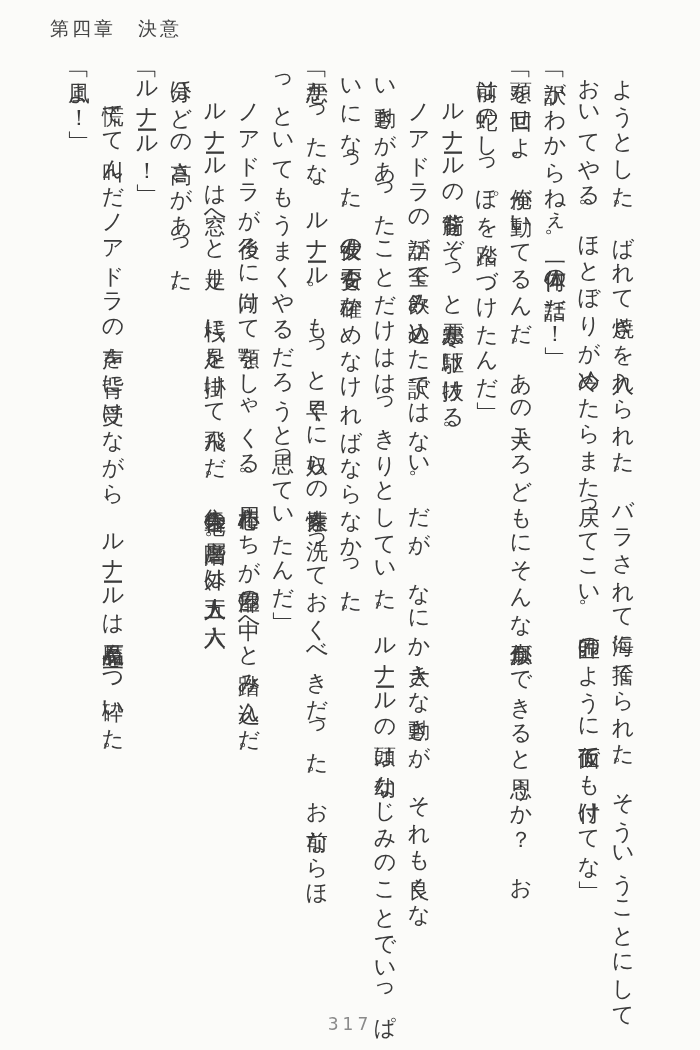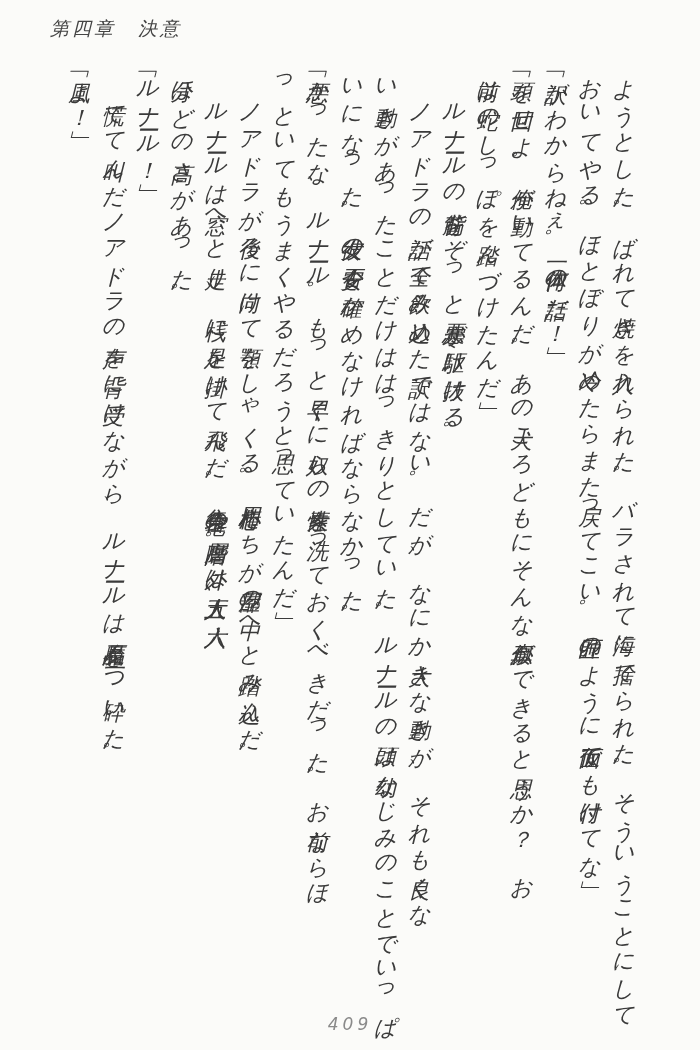--- a/index.html
+++ b/index.html
@@ -12,21 +12,20 @@
     background: #f7f7f5;
     overflow: hidden;
   }
   .page {
     position: relative;
     width: 700px;
     height: 1050px;
     background: #fbfbf9;
     font-family: "DejaVu Serif", "Liberation Serif", serif;
     color: #3b3b3b;
-    font-style: italic;
   }
   .chapter-header {
     position: absolute;
     top: 16px;
     left: 50px;
     font-size: 19px;
     letter-spacing: 3px;
     color: #444;
     white-space: pre;
   }
@@ -79,14 +78,14 @@
       <div class="text-line">「悪かったな、ルナール。もっと早くに奴らの素性を洗っておくべきだった。お前ならほ</div>
       <div class="text-line">っといてもうまくやるだろうと思っていたんだ」</div>
       <div class="text-line indent">ノアドラが後ろに向けて顎をしゃくる。用心棒たちが部屋の中へと踏み込んだ。</div>
       <div class="text-line indent">ルナールは窓へと走り、桟に足を掛けて飛んだ。集合住宅の高層階。外は大人五、六人</div>
       <div class="text-line">分ほどの高さがあった。</div>
       <div class="text-line">「ルナール！」</div>
       <div class="text-line indent">慌てて叫んだノアドラの声を背に受けながら、ルナールは魔晶石を一つ砕いた。</div>
       <div class="text-line">「風よ！」</div>
     </div>
 
-  <div class="page-number">409</div>
+  <div class="page-number">317</div>
 </div>
 
 </body></html>

